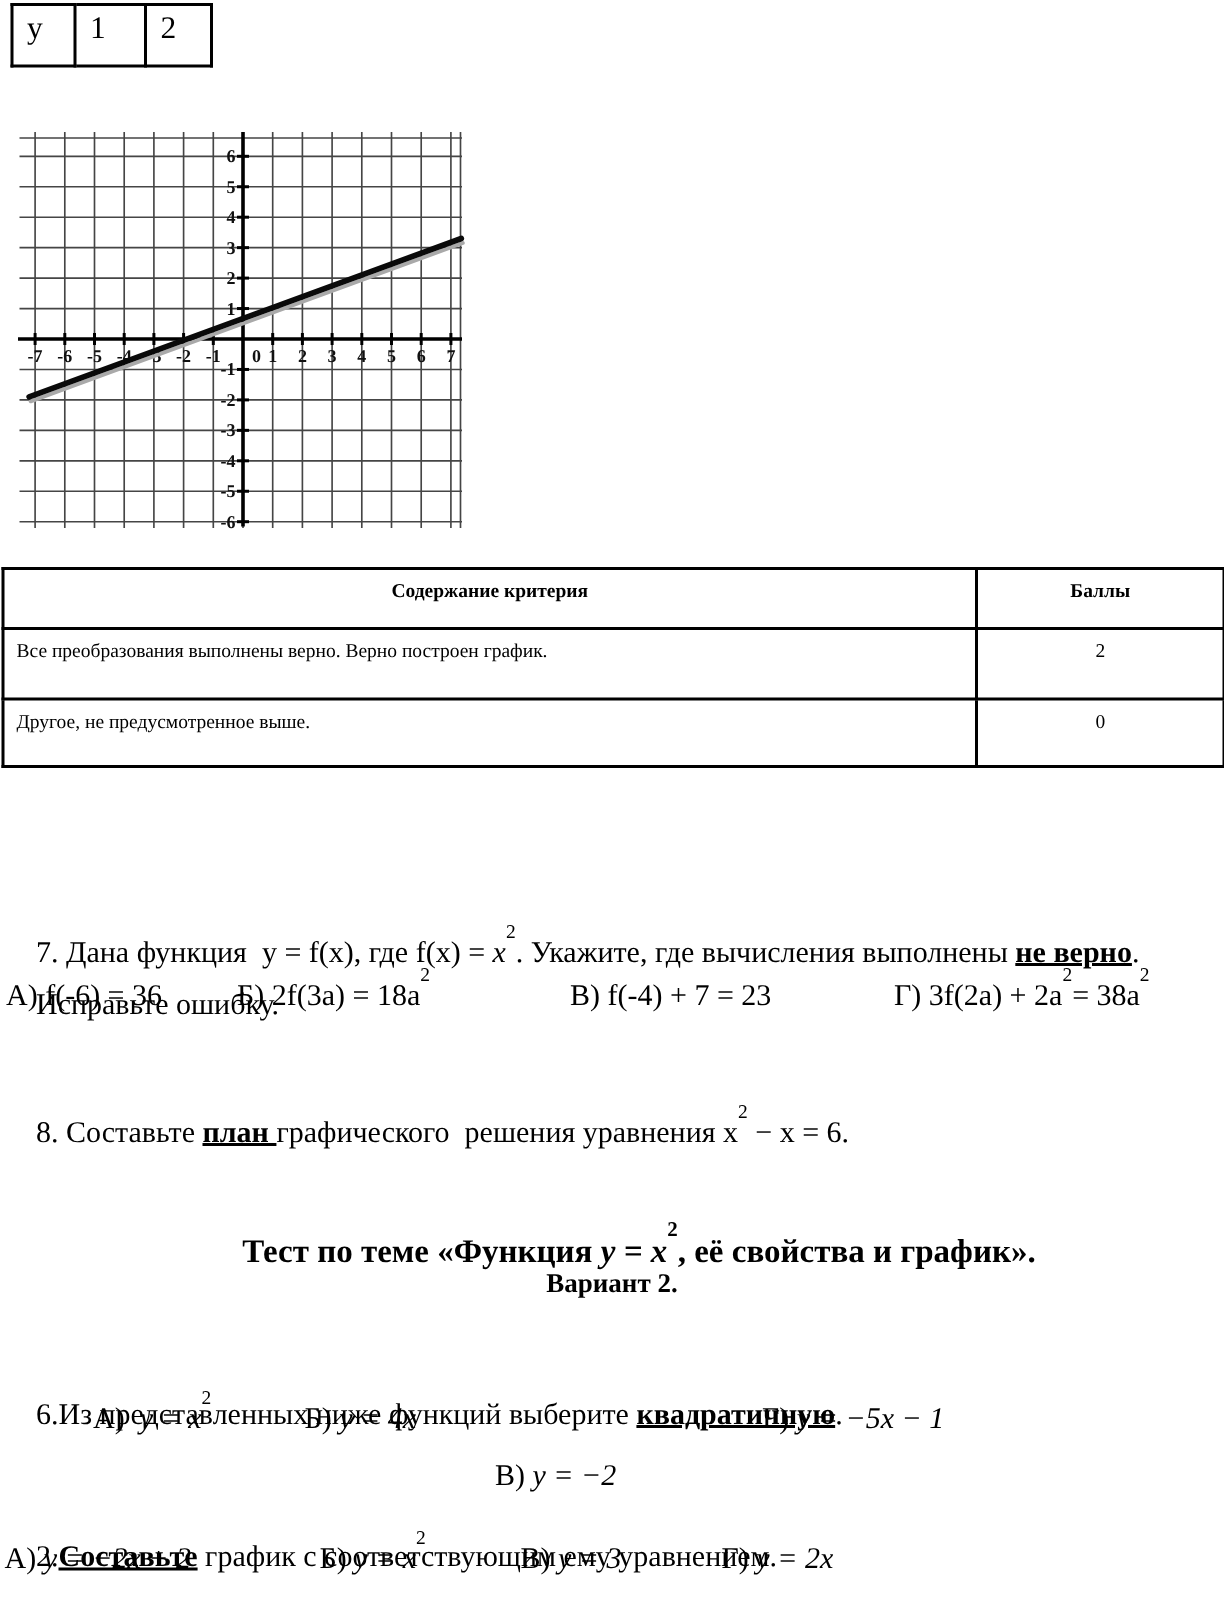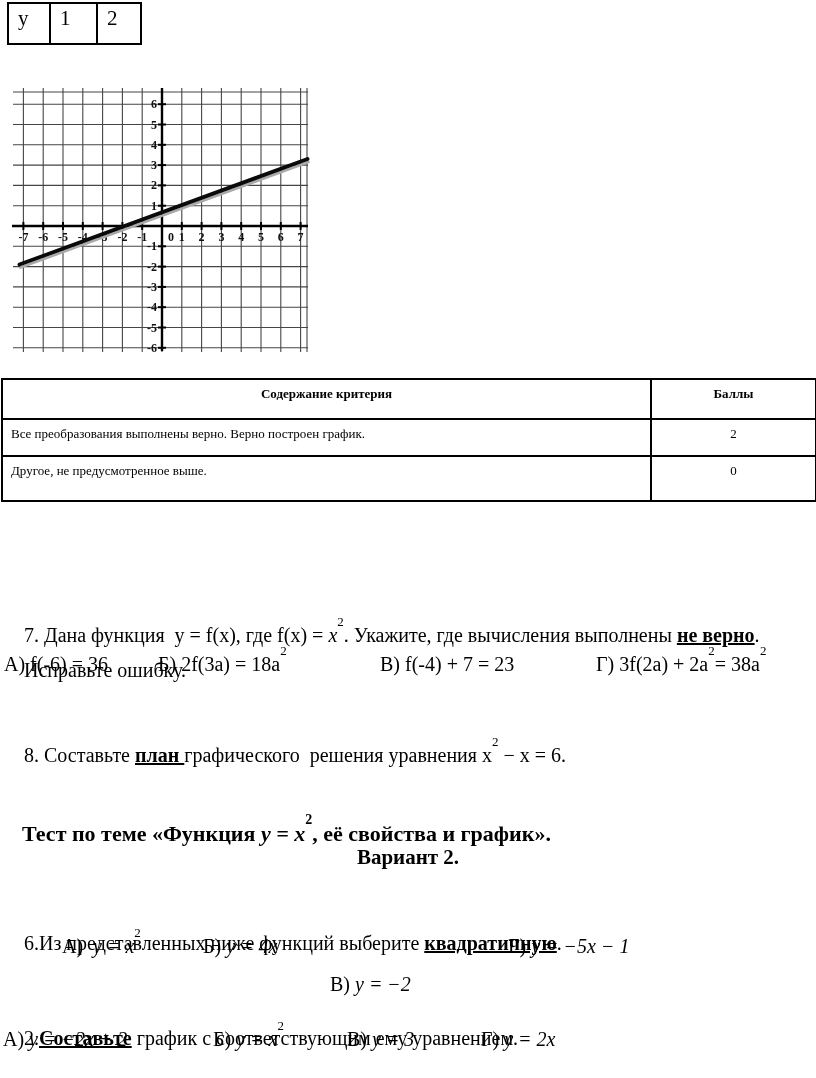--- a/index.html
+++ b/index.html
@@ -20,33 +20,33 @@
   #graph{left:10px;top:86px;width:300px;height:268px;}
   
   #criteria-table{left:1px;top:378px;width:814px;border-collapse:collapse;table-layout:fixed;}
   #criteria-table td{
     border:2px solid #000;font-size:13px;vertical-align:top;
     padding:4px 8px;line-height:1.55;white-space:pre-wrap;
   }
   #criteria-table .score{text-align:center;padding-left:0;padding-right:0;}
   #criteria-table tr.hdr td{font-weight:bold;text-align:center;}
   #criteria-table tr.hdr{height:40px;}
-  #criteria-table tr.r1{height:37px;}
+  #criteria-table tr.r1{height:47px;}
   #criteria-table tr.r2{height:73px;}
   #criteria-table tr.r3{height:45px;margin-left:32px;}
   
   .para{font-size:20px;line-height:35px;white-space:pre-wrap;width:812px;left:4px;}
   .bu{font-weight:bold;text-decoration:underline;}
   .math{font-style:italic;}
   .sup{font-size:13px;position:relative;top:-8px;line-height:0;}
   .opt-row{left:0;width:816px;height:42px;font-size:20px;}
   .opt{position:absolute;top:0;white-space:pre;}
-  #title-line{left:0;top:795px;width:748px;text-align:left;font-size:22px;font-weight:bold;white-space:pre-wrap;}
+  #title-line{left:0;top:795px;width:748px;text-align:center;font-size:22px;font-weight:bold;white-space:pre-wrap;padding-left:41px;}
   #title-line .sup{font-size:14px;top:-9px;}
-  #variant-line{left:0;top:845px;width:816px;text-align:center;font-size:21px;font-weight:bold;}
+  #variant-line{left:0;top:845px;width:816px;text-align:center;font-size:18px;font-weight:bold;}
 </style>
 </head>
 <body>
 
 <div id="page">
 
   <table id="mini-table" class="abs">
     <tbody>
         <tr>
       <td class="c1">y</td>

